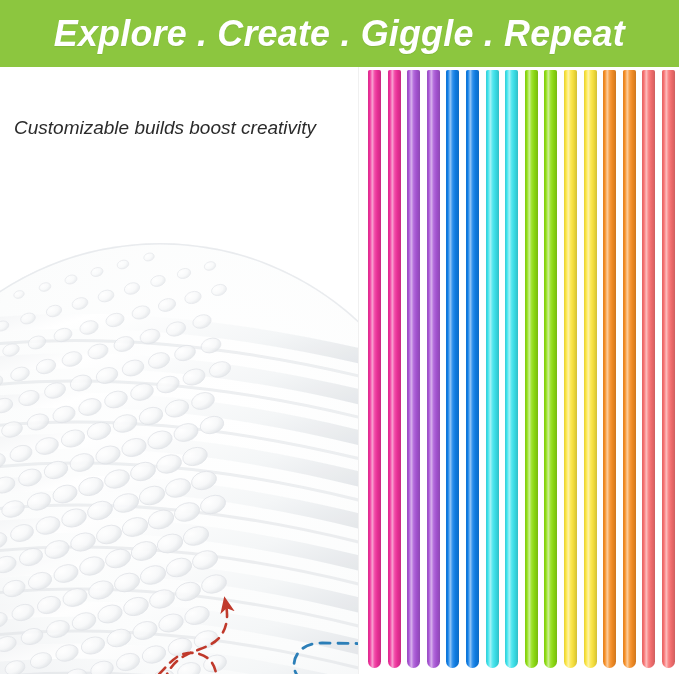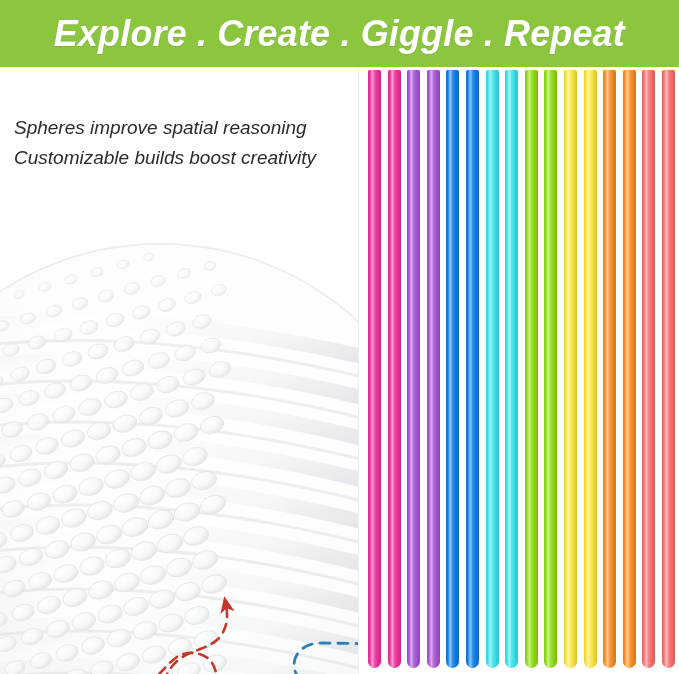--- a/index.html
+++ b/index.html
@@ -85,21 +85,20 @@
 
 <div id="page">
 
   <div class="banner" style="background: rgb(140, 198, 63);">
     <span class="banner-text" style="color: rgb(255, 255, 255);">Explore . Create . Giggle . Repeat</span>
   </div>
 
   <div class="left-panel">
 
     <div class="bullets">
-      <div class="bullet-line" style="color: rgb(43, 43, 43);">Spheres improve spatial reasoning</div>
       <div class="bullet-line" style="color: rgb(43, 43, 43);">Customizable builds boost creativity</div>
     </div>
 
     <div class="sphere-wrap">
       <svg class="sphere-svg" width="620" height="600" viewBox="0 0 620 600">
         <defs>
           <radialGradient id="sphereShade" cx="62%" cy="28%" r="78%">
             <stop offset="0%" stop-color="#ffffff"></stop>
             <stop offset="55%" stop-color="#fbfcfc"></stop>
             <stop offset="82%" stop-color="#eff1f3"></stop>

